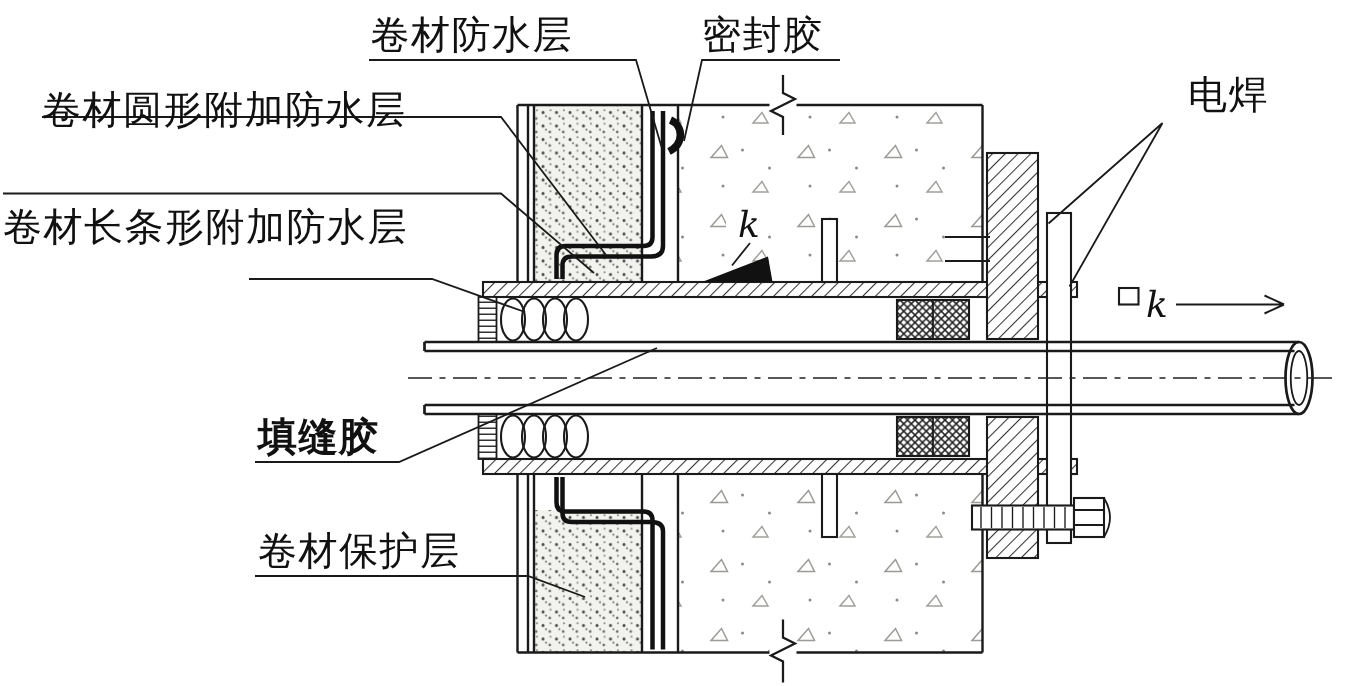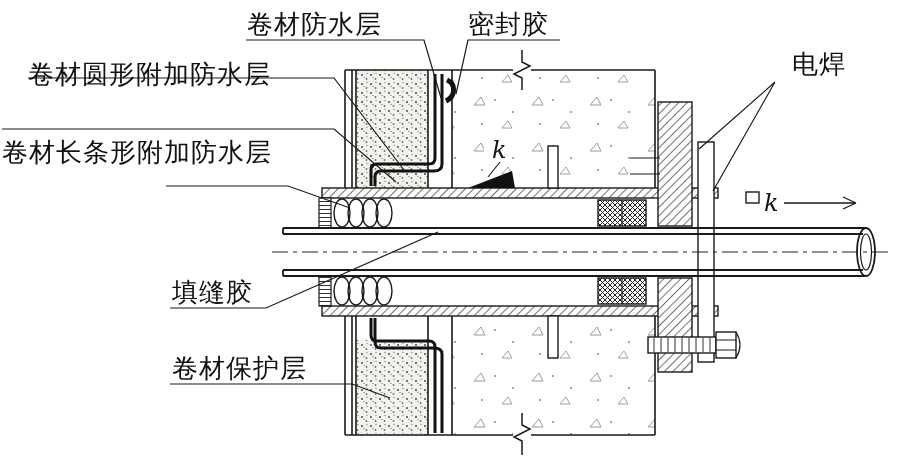--- a/index.html
+++ b/index.html
@@ -137,17 +137,17 @@
       <path d="M170,308 H266 L438,232"></path>
       <path d="M170,384 H352 L390,398"></path>
       <path d="M775,82 L699,149 M775,82 L713,191"></path>
     </g>
   </svg>
 
   <div class="lbl" style="left:247px;top:10px;">卷材防水层</div>
   <div class="lbl" style="left:468px;top:10px;">密封胶</div>
   <div class="lbl" style="left:28px;top:60px;">卷材圆形附加防水层</div>
   <div class="lbl" style="left:2px;top:99px;margin-top:39px;">卷材长条形附加防水层</div>
-  <div class="lbl" style="left:172px;top:278px;">填缝胶</div>
+  <div class="lbl" style="left:172px;top:278px;font-weight:bold;">填缝胶</div>
   <div class="lbl" style="left:172px;top:354px;">卷材保护层</div>
   <div class="lbl" style="left:792px;top:50px;">电焊</div>
 
 </div>
 
 </body></html>

